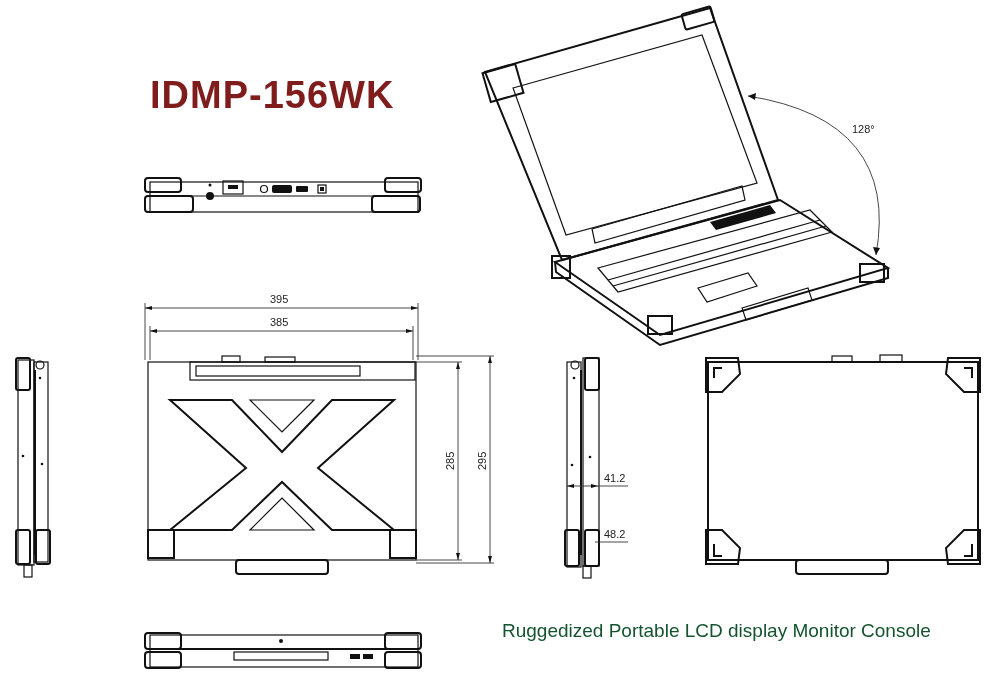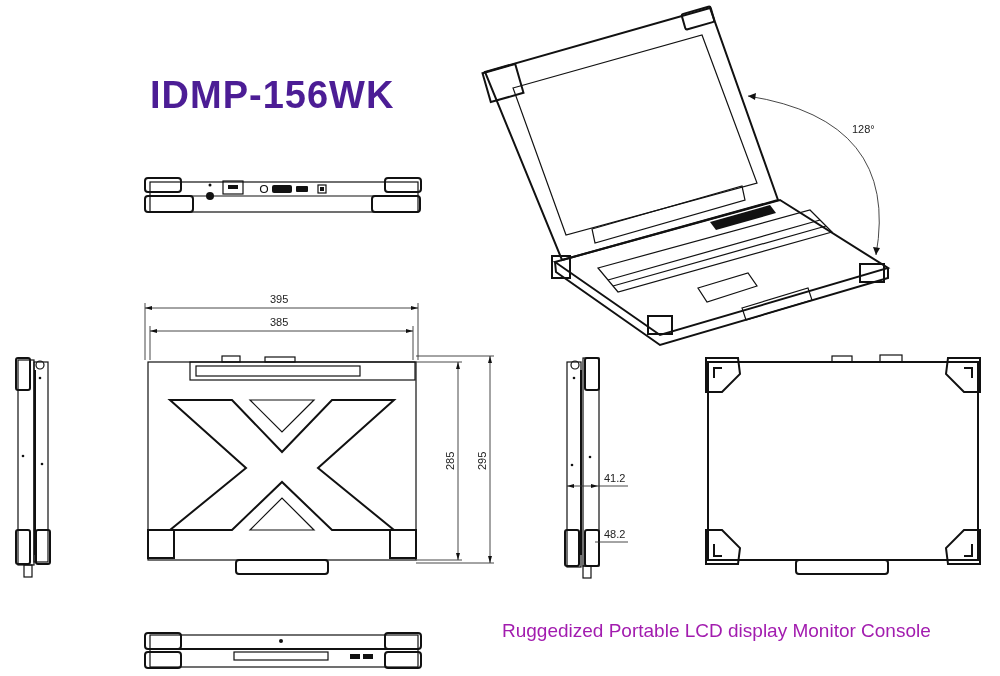--- a/index.html
+++ b/index.html
@@ -1,18 +1,18 @@
 <!DOCTYPE html>
 <html><head>
 <meta charset="utf-8">
 <style>
   html, body { margin:0; padding:0; background:#ffffff; }
   body { width:1000px; height:676px; position:relative; overflow:hidden; font-family:"Liberation Sans", sans-serif; }
-  #title { position:absolute; left:150px; top:74px; font-family:"Liberation Sans", sans-serif; font-weight:bold; font-size:38px; color:#4c1d95; letter-spacing:1px; }
-  #subtitle { position:absolute; left:502px; top:620px; font-family:"Liberation Sans", sans-serif; font-size:19px; color:#a21caf; }
+  #title { position:absolute; left:150px; top:74px; font-family:"Liberation Sans", sans-serif; font-weight:bold; font-size:38px; color:#7f1d1d; letter-spacing:1px; }
+  #subtitle { position:absolute; left:502px; top:620px; font-family:"Liberation Sans", sans-serif; font-size:19px; color:#14532d; }
   svg { position:absolute; left:0; top:0; }
   .ln { stroke:#111; stroke-width:1.2; fill:none; }
   .lnt { stroke:#111; stroke-width:2; fill:none; }
   .blk { fill:#111; }
   .dim { font-family:"Liberation Sans", sans-serif; font-size:11px; fill:#222; }
   .dimline { stroke:#333; stroke-width:0.9; fill:none; }
 </style>
 </head>
 <body>
 

